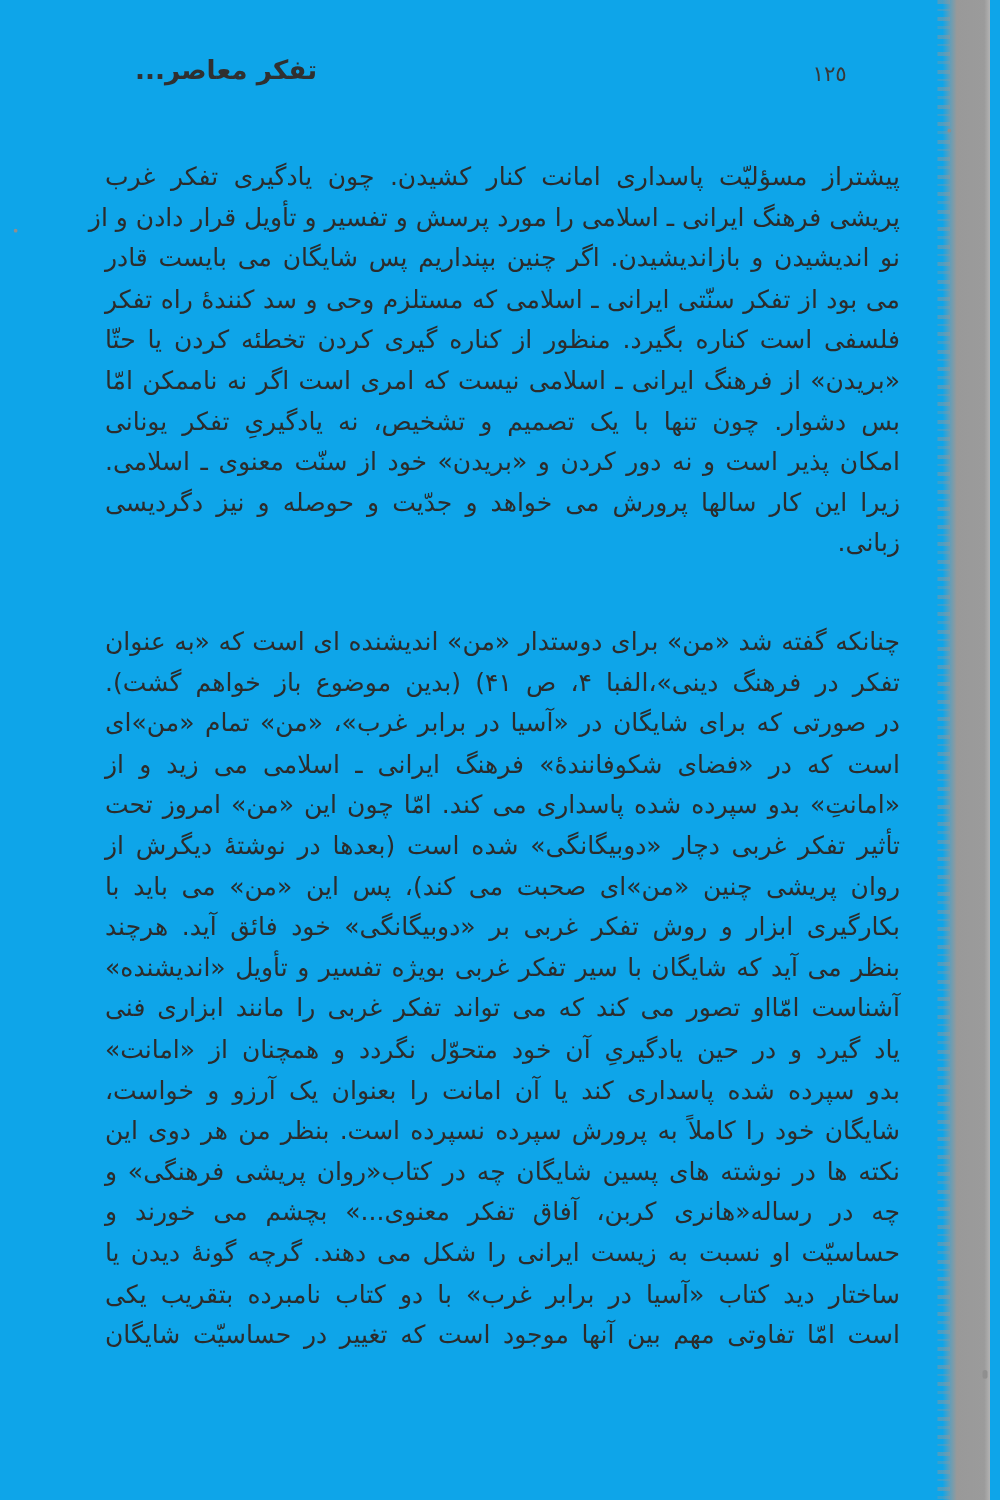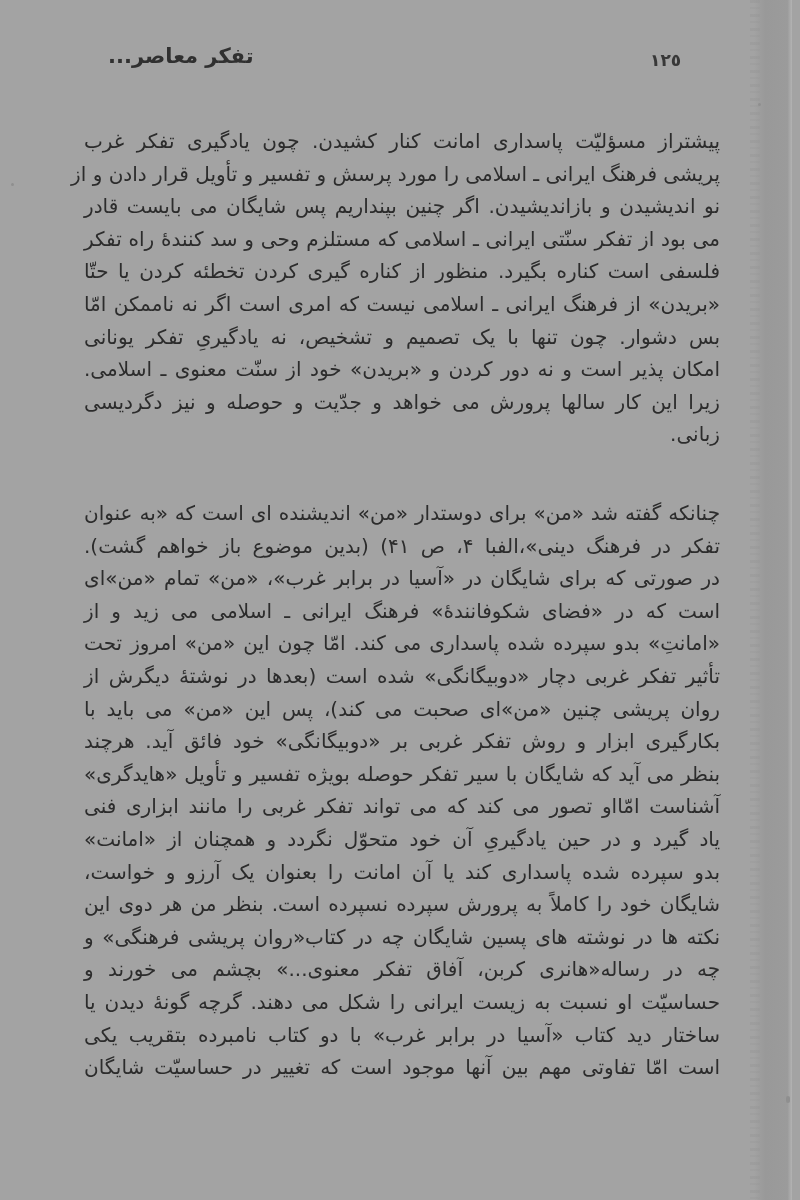--- a/index.html
+++ b/index.html
@@ -6,21 +6,21 @@
     margin: 0;
     padding: 0;
     width: 800px;
     height: 1200px;
     overflow: hidden;
   }
   .scan-page {
     position: relative;
     width: 800px;
     height: 1200px;
-    background: #a3a3a3;
+    background: #0ea5e9;
     font-family: "DejaVu Sans", sans-serif;
     color: #2a2a2a;
     direction: rtl;
   }
   
   .gutter-shadow {
     position: absolute;
     top: 0;
     bottom: 0;
     right: 8px;
@@ -48,21 +48,21 @@
     font-size: 21px;
     font-weight: 700;
     color: #303030;
     white-space: nowrap;
   }
   .page-number {
     position: absolute;
     top: 50px;
     left: 650px;
     font-size: 17px;
-    font-weight: 700;
+    font-weight: 400;
     letter-spacing: 3px;
     color: #383838;
     white-space: nowrap;
   }
   .paragraph {
     position: absolute;
     left: 84px;
     width: 636px;
     font-size: 20px;
     line-height: 32.6px;
@@ -117,21 +117,21 @@
 
   <div class="paragraph paragraph-2">
     <div class="text-line">چنانکه گفته شد «من» برای دوستدار «من» اندیشنده ای است که «به عنوان</div>
     <div class="text-line">تفکر در فرهنگ دینی»،الفبا ۴، ص ۴۱) (بدین موضوع باز خواهم گشت).</div>
     <div class="text-line">در صورتی که برای شایگان در «آسیا در برابر غرب»، «من» تمام «من»ای</div>
     <div class="text-line">است که در «فضای شکوفانندهٔ» فرهنگ ایرانی ـ اسلامی می زید و از</div>
     <div class="text-line">«امانتِ» بدو سپرده شده پاسداری می کند. امّا چون این «من» امروز تحت</div>
     <div class="text-line">تأثیر تفکر غربی دچار «دوبیگانگی» شده است (بعدها در نوشتهٔ دیگرش از</div>
     <div class="text-line">روان پریشی چنین «من»ای صحبت می کند)، پس این «من» می باید با</div>
     <div class="text-line">بکارگیری ابزار و روش تفکر غربی بر «دوبیگانگی» خود فائق آید. هرچند</div>
-    <div class="text-line">بنظر می آید که شایگان با سیر تفکر حوصله بویژه تفسیر و تأویل «هایدگری»</div>
+    <div class="text-line">بنظر می آید که شایگان با سیر تفکر غربی بویژه تفسیر و تأویل «اندیشنده»</div>
     <div class="text-line">آشناست امّااو تصور می کند که می تواند تفکر غربی را مانند ابزاری فنی</div>
     <div class="text-line">یاد گیرد و در حین یادگیریِ آن خود متحوّل نگردد و همچنان از «امانت»</div>
     <div class="text-line">بدو سپرده شده پاسداری کند یا آن امانت را بعنوان یک آرزو و خواست،</div>
     <div class="text-line">شایگان خود را کاملاً به پرورش سپرده نسپرده است. بنظر من هر دوی این</div>
     <div class="text-line">نکته ها در نوشته های پسین شایگان چه در کتاب«روان پریشی فرهنگی» و</div>
     <div class="text-line">چه در رساله«هانری کربن، آفاق تفکر معنوی...» بچشم می خورند و</div>
     <div class="text-line">حساسیّت او نسبت به زیست ایرانی را شکل می دهند. گرچه گونهٔ دیدن یا</div>
     <div class="text-line">ساختار دید کتاب «آسیا در برابر غرب» با دو کتاب نامبرده بتقریب یکی</div>
     <div class="text-line">است امّا تفاوتی مهم بین آنها موجود است که تغییر در حساسیّت شایگان</div>
   </div>

